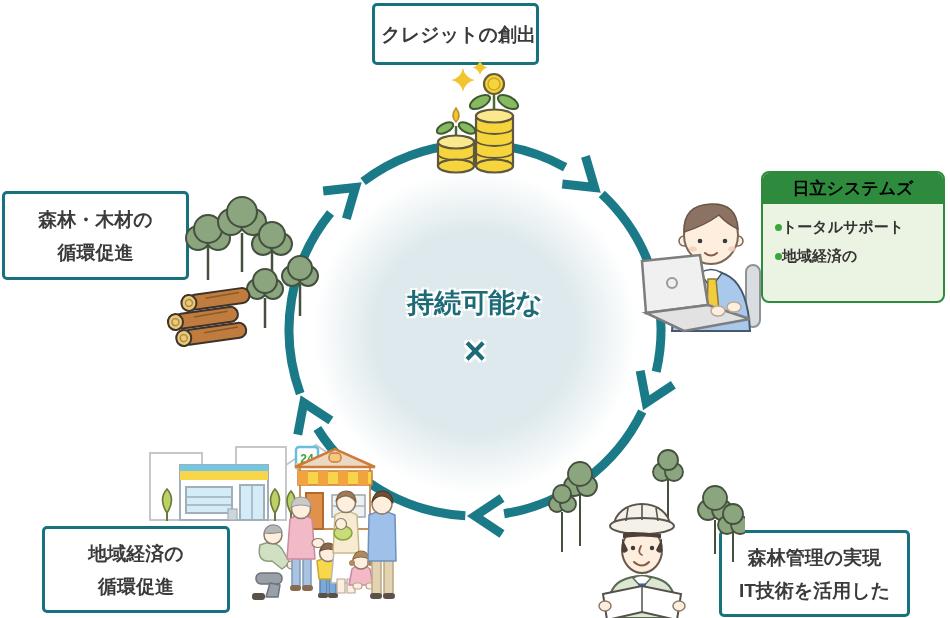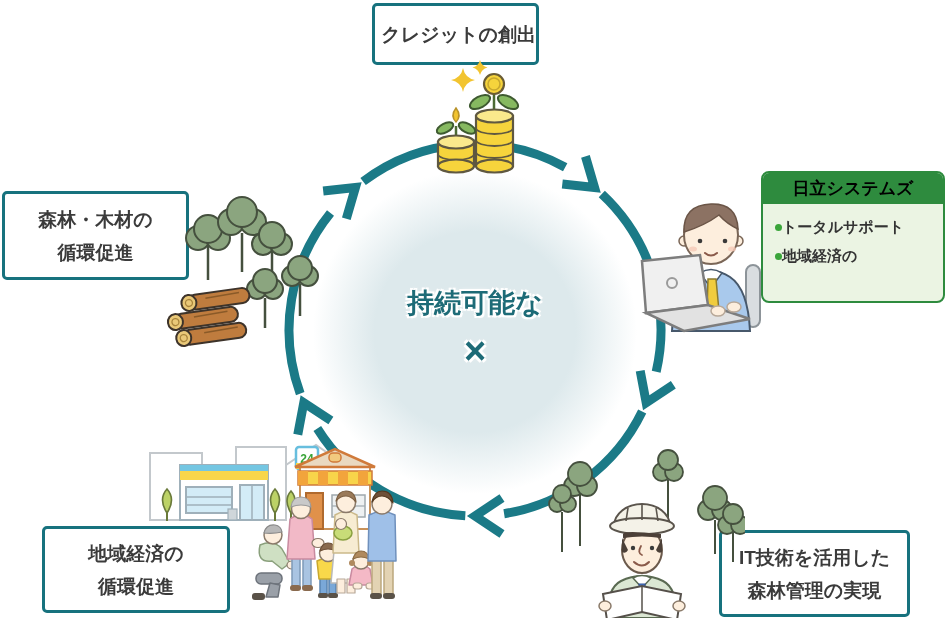--- a/index.html
+++ b/index.html
@@ -232,22 +232,22 @@
     <div>森林・木材の</div>
     <div>循環促進</div>
   </div>
 
   <div class="tbox" style="left:42px;top:526px;width:188px;height:87px;">
     <div>地域経済の</div>
     <div>循環促進</div>
   </div>
 
   <div class="tbox" style="left:719px;top:530px;width:191px;height:87px;">
+    <div>森林管理の実現</div>
     <div>IT技術を活用した</div>
-    <div>森林管理の実現</div>
   </div>
 
   <div id="hitachi-panel">
     <div class="phead">日立システムズ</div>
     <div class="pbody">
       <div class="prow">
         <span class="dot"></span>
         <span class="ptext">トータルサポート</span>
       </div>
       <div class="prow">

